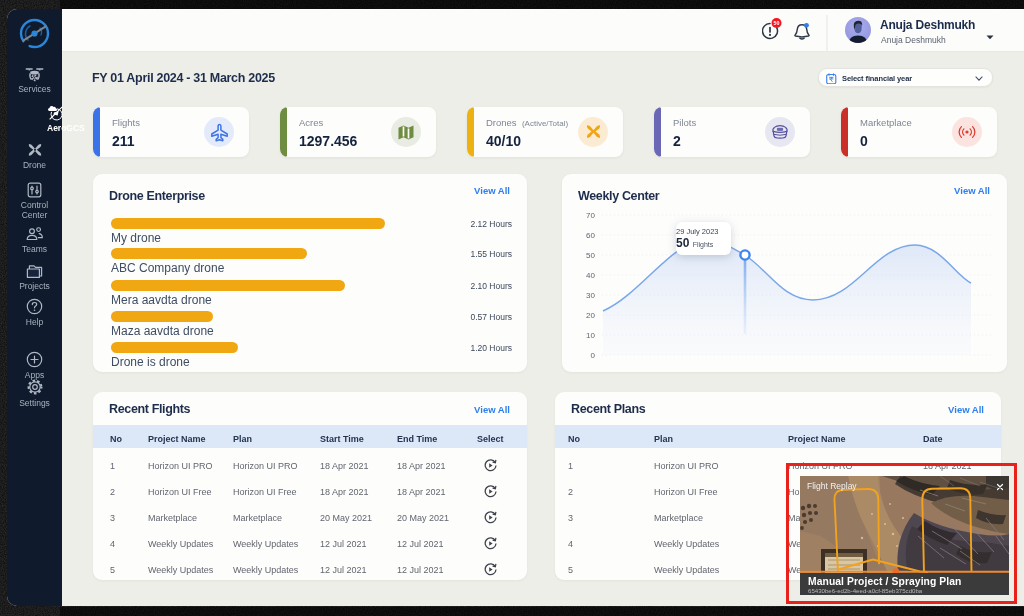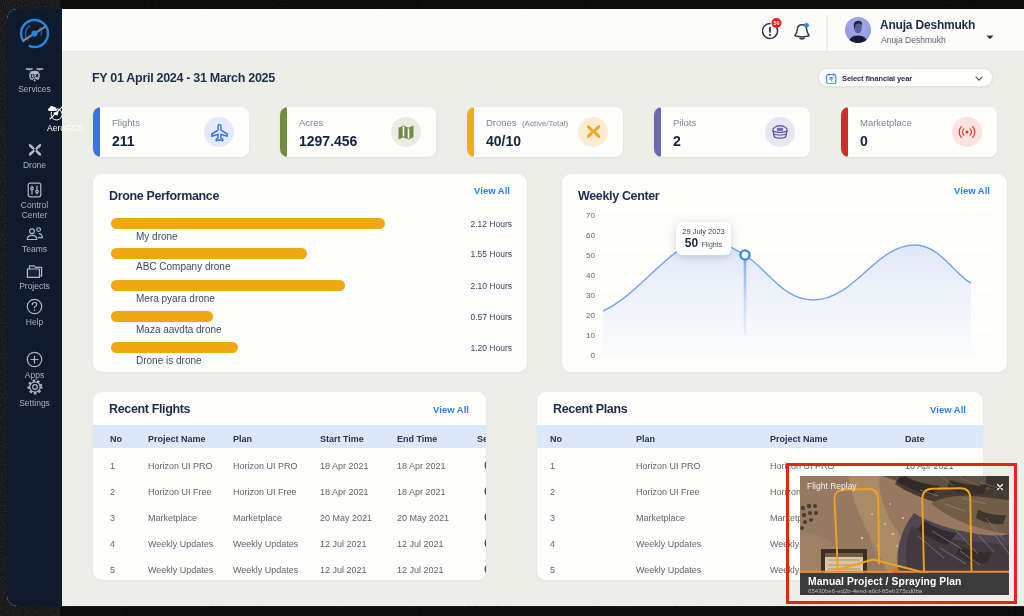--- a/index.html
+++ b/index.html
@@ -4,35 +4,35 @@
 <style>
 * { margin:0; padding:0; box-sizing:border-box; }
 html,body { width:1024px; height:616px; overflow:hidden; background:#050505; font-family:"Liberation Sans", sans-serif; }
 #stage { position:relative; width:1024px; height:616px; }
 #frame-noise { position:absolute; left:0; top:0; width:1024px; height:616px; }
 #window { position:absolute; left:7px; top:9px; width:1017px; height:597px; background:#edeee7; border-radius:10px 0 0 10px; overflow:hidden; }
 
 #sidebar { position:absolute; left:0; top:0; width:55px; height:597px; background:#0f1a2c; }
 .nav-item { position:absolute; left:0; width:55px; text-align:center; color:#a9b2bf; font-size:8.5px; }
 .nav-item svg { display:block; margin:0 auto 2px auto; }
-.nav-item.active { color:#ffffff; font-weight:normal;padding-left:40px; }
+.nav-item.active { color:#ffffff; font-weight:bold;padding-left:40px; }
 
 #topbar { position:absolute; left:55px; top:0; width:962px; height:43px; background:#fcfcfa; border-bottom:1px solid #e8e8e4; }
 #apptitle { position:absolute; left:30px; top:13px; font-size:16px; font-weight:bold; color:#1b2b4a; letter-spacing:-0.2px; }
 
 .panel { position:absolute; background:#fdfdfc; border-radius:9px; box-shadow:0 1px 3px rgba(40,40,40,0.05); }
 .ptitle { position:absolute; left:16px; top:10px; font-size:12.5px; font-weight:bold; color:#1e2d4c; letter-spacing:-0.35px; }
 .viewall { position:absolute; right:17px; top:12px; font-size:9.5px; font-weight:bold; color:#2d7ff0; }
 .card { position:absolute; top:98px; width:156px; height:50px; background:#fdfdfc; border-radius:8px; box-shadow:0 1px 3px rgba(40,40,40,0.06); overflow:hidden; }
 .card .accent { position:absolute; left:0; top:0; width:7px; height:50px; border-radius:8px 2.5px 2.5px 8px; }
 .card .clabel { position:absolute; left:19px; top:10px; font-size:9.5px; color:#7d8694; }
 .card .cval { position:absolute; left:19px; top:26px; font-size:14px; font-weight:bold; color:#15233f; }
 .card .cic { position:absolute; right:15px; top:10px; width:30px; height:30px; border-radius:50%; display:flex; align-items:center; justify-content:center; }
 .bar { position:absolute; left:17.5px; height:10.5px; border-radius:5.5px; background:#f0a712; }
-.blabel { position:absolute; left:18px; font-size:10px; color:#3e4d63;margin-left:25px; }
+.blabel { position:absolute; left:18px; font-size:12px; color:#3e4d63; }
 .bhours { position:absolute; right:15px; font-size:8.5px; color:#3c4759; }
 .th { position:absolute; font-size:9px; font-weight:bold; color:#24344f; }
 .td { position:absolute; font-size:9px; color:#61656d; }
 .hdrband { position:absolute; left:0; top:33px; width:100%; height:23px; background:#dce8f8; }
 </style>
 </head>
 <body>
 <div id="stage">
 <svg id="frame-noise">
       <filter id="nz">
@@ -237,30 +237,30 @@
       <div class="cic" style="background:#fbe3e0">
         <svg width="18" height="14" viewBox="0 0 18 14" fill="none" stroke="#e03b31" stroke-width="1.3" stroke-linecap="round">
           <circle cx="9" cy="7" r="1.6" fill="#e03b31" stroke="none"></circle>
           <path d="M5.9 10.1 A4.4 4.4 0 0 1 5.9 3.9 M12.1 3.9 A4.4 4.4 0 0 1 12.1 10.1"></path>
           <path d="M3.4 12.4 A7.6 7.6 0 0 1 3.4 1.6 M14.6 1.6 A7.6 7.6 0 0 1 14.6 12.4"></path>
         </svg>
       </div>
     </div>
 
     <div class="panel" style="left:86px;top:165px;width:434px;height:198px">
-      <div class="ptitle" style="top:15px">Drone Performance</div>
+      <div class="ptitle" style="top:15px">Drone Enterprise</div>
       <div class="viewall" style="top:11px">View All</div>
       <div class="bar" style="top:44px;width:274px"></div>
           <div class="blabel" style="top:57px">My drone</div>
           <div class="bhours" style="top:45px">2.12 Hours</div>
       <div class="bar" style="top:74px;width:196px"></div>
           <div class="blabel" style="top:87px">ABC Company drone</div>
           <div class="bhours" style="top:75px">1.55 Hours</div>
       <div class="bar" style="top:106px;width:234px"></div>
-          <div class="blabel" style="top:119px">Mera pyara drone</div>
+          <div class="blabel" style="top:119px">Mera aavdta drone</div>
           <div class="bhours" style="top:107px">2.10 Hours</div>
       <div class="bar" style="top:137px;width:102px"></div>
           <div class="blabel" style="top:150px">Maza aavdta drone</div>
           <div class="bhours" style="top:138px">0.57 Hours</div>
       <div class="bar" style="top:168px;width:127px"></div>
           <div class="blabel" style="top:181px">Drone is drone</div>
           <div class="bhours" style="top:169px">1.20 Hours</div>
     </div>
 
     <div class="panel" style="left:555px;top:165px;width:445px;height:198px">
@@ -288,27 +288,27 @@
               <text x="33" y="181">0</text>
         </g>
         <g stroke="#e2e4e8" stroke-width="0.7" stroke-dasharray="1 3">
           <path d="M40 38 H430 M40 58 H430 M40 78 H430 M40 98 H430 M40 118 H430 M40 138 H430 M40 158 H430 M40 178 H430"></path>
         </g>
         <path d="M41 134 C78 118 111 63 143 63 C159 63 168 70 183 78 C207 94 221 123 251 123 C293 123 313 68 353 68 C378 68 394 99 409 106 L409 178 L41 178 Z" fill="url(#wfg)"></path>
         <path d="M41 134 C78 118 111 63 143 63 C159 63 168 70 183 78 C207 94 221 123 251 123 C293 123 313 68 353 68 C378 68 394 99 409 106" fill="none" stroke="#79a7ea" stroke-width="1.5"></path>
         <rect x="181.7" y="79" width="2.6" height="78" fill="url(#vline)"></rect>
         <circle cx="183" cy="78" r="4.6" fill="#ffffff" stroke="#3e86ee" stroke-width="2.4"></circle>
       </svg>
-      <div style="position:absolute;left:114px;top:48px;width:55px;height:33px;background:#ffffff;border-radius:6px;box-shadow:0 2px 8px rgba(80,90,110,0.25);text-align:center">
+      <div style="position:absolute;left:114px;top:48px;width:55px;height:33px;background:#ffffff;border-radius:6px;box-shadow:0 2px 8px rgba(80,90,110,0.25);">
         <div style="font-size:7.5px;color:#3c4656;margin-top:5px">29 July 2023</div>
         <div style="font-size:12px;font-weight:bold;color:#1c2639">50 <span style="font-size:7px;font-weight:normal;color:#4a5363">Flights</span></div>
       </div>
     </div>
 
-    <div class="panel" style="left:86px;top:383px;width:393px;height:188px;overflow:hidden">
+    <div class="panel" style="left:86px;top:383px;width:434px;height:188px;overflow:hidden">
       <div class="ptitle">Recent Flights</div>
       <div class="viewall">View All</div>
       <div class="hdrband"></div>
       <div class="th" style="left:17px;top:42px">No</div>
       <div class="th" style="left:55px;top:42px">Project Name</div>
       <div class="th" style="left:140px;top:42px">Plan</div>
       <div class="th" style="left:227px;top:42px">Start Time</div>
       <div class="th" style="left:304px;top:42px">End Time</div>
       <div class="th" style="left:384px;top:42px">Select</div>
       <div id="rfrows">
@@ -358,21 +358,21 @@
             <div class="td" style="left:227px;top:173px">12 Jul 2021</div>
             <div class="td" style="left:304px;top:173px">12 Jul 2021</div>
             <svg style="position:absolute;left:391px;top:171px" width="13" height="13" viewBox="0 0 13 13">
               <path d="M11.2 3.4 A5.4 5.4 0 1 0 12 6.5" fill="none" stroke="#3f434b" stroke-width="1.3"></path>
               <path d="M11.9 0.9 L11.4 3.7 L8.6 3.2" fill="none" stroke="#3f434b" stroke-width="1.2"></path>
               <path d="M5.2 4.2 L8.6 6.5 L5.2 8.8 Z" fill="#3f434b"></path>
             </svg>
       </div>
     </div>
 
-    <div class="panel" style="left:530px;top:383px;width:446px;height:188px;overflow:hidden">
+    <div class="panel" style="left:548px;top:383px;width:446px;height:188px;overflow:hidden">
       <div class="ptitle">Recent Plans</div>
       <div class="viewall">View All</div>
       <div class="hdrband"></div>
       <div class="th" style="left:13px;top:42px">No</div>
       <div class="th" style="left:99px;top:42px">Plan</div>
       <div class="th" style="left:233px;top:42px">Project Name</div>
       <div class="th" style="left:368px;top:42px">Date</div>
       <div id="rprows">
             <div class="td" style="left:13px;top:69px">1</div>
             <div class="td" style="left:99px;top:69px">Horizon UI PRO</div>

